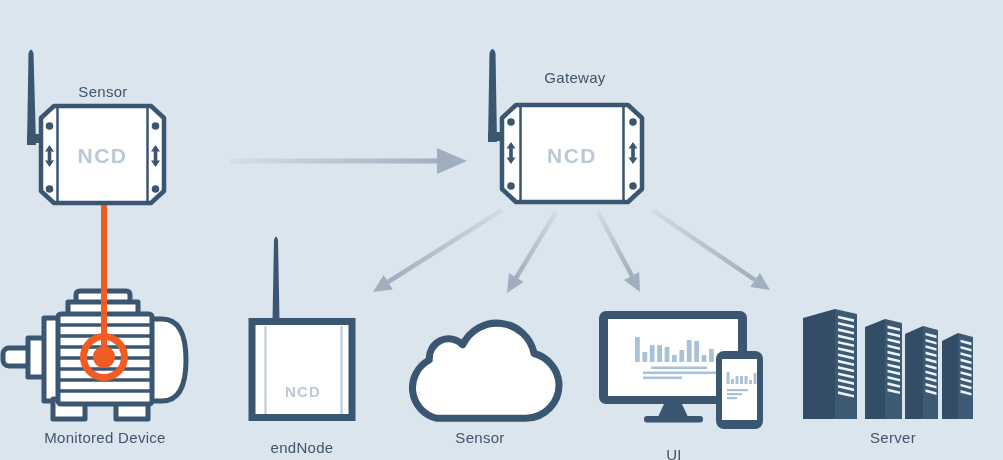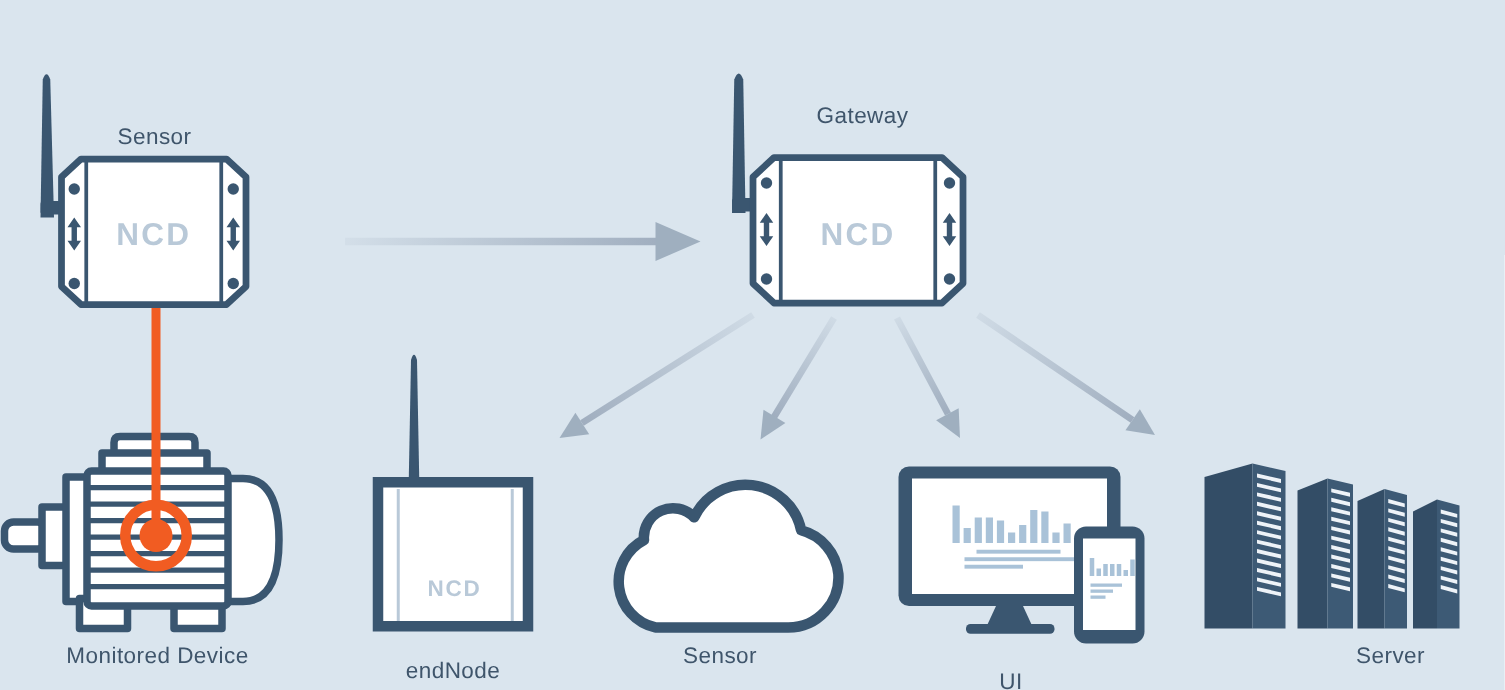--- a/index.html
+++ b/index.html
@@ -250,15 +250,15 @@
     </g>
   </g>
 </svg>
 
 <div class="node-label" style="left:103px;top:83px">Sensor</div>
 <div class="node-label" style="left:575px;top:69px">Gateway</div>
 <div class="node-label" style="left:105px;top:429px">Monitored Device</div>
 <div class="node-label" style="left:302px;top:439px">endNode</div>
 <div class="node-label" style="left:480px;top:429px">Sensor</div>
 <div class="node-label" style="left:674px;top:446px">UI</div>
-<div class="node-label" style="left:927px;top:429px">Server</div>
+<div class="node-label" style="left:893px;top:429px">Server</div>
 
 </div>
 
 </body></html>

